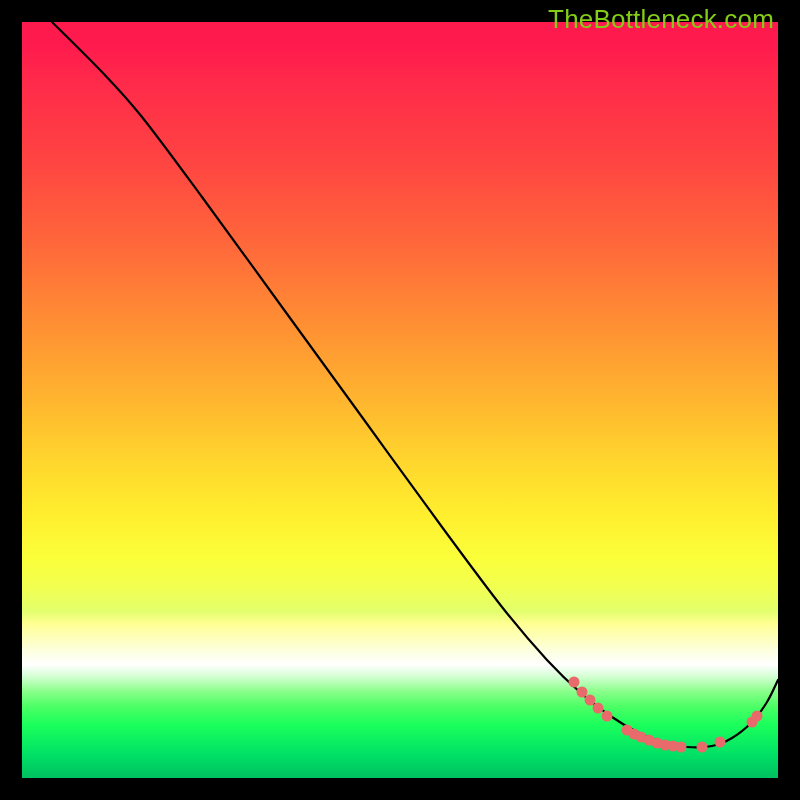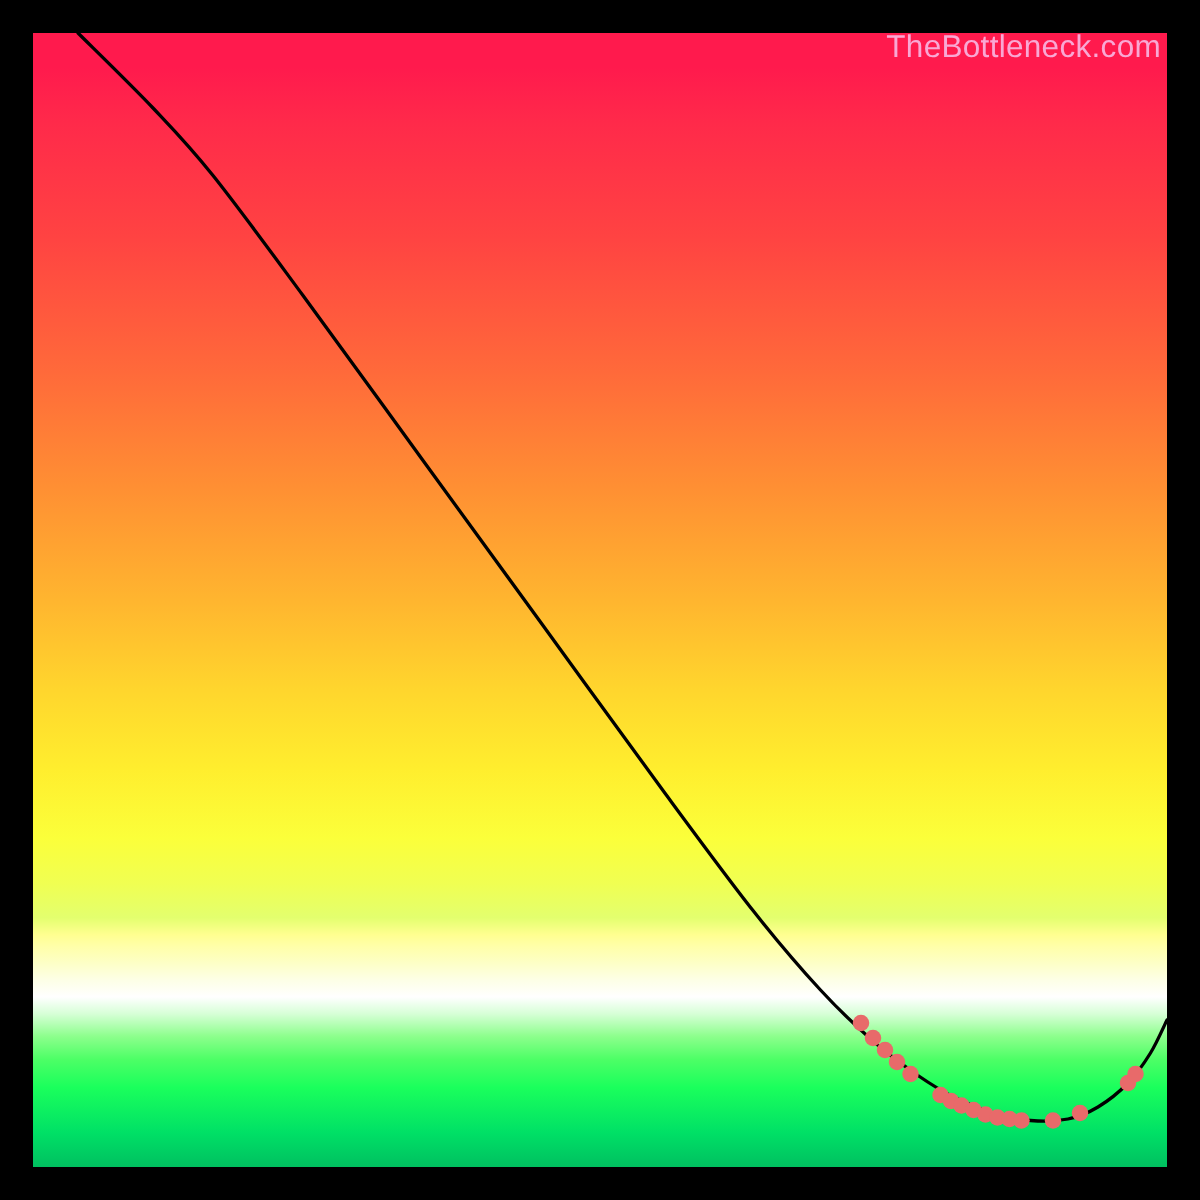--- a/index.html
+++ b/index.html
@@ -64,24 +64,24 @@
     fill: none;
     stroke-linecap: round;
     stroke-linejoin: round;
   }
   .dot {
     fill: #e86a6a;
     stroke: none;
   }
   .watermark {
     position: absolute;
-    top: 20px;
+    top: 4px;
     right: 26px;
-    color: #f9a8d4;
-    font-size: 21px;
+    color: #84cc16;
+    font-size: 26px;
     letter-spacing: 0.2px;
   }
 </style>
 </head>
 <body>
 
 <div class="frame">
   <div class="plot">
     <svg viewBox="0 0 756 756">
       <path id="curve-path" class="curve" d="M 30 0 C 38.333333333333336 8.333333333333334, 65 34.166666666666664, 80 50 C 95 65.83333333333333, 103.33333333333333 74.16666666666667, 120 95 C 136.66666666666666 115.83333333333333, 156.66666666666666 143.33333333333334, 180 175 C 203.33333333333334 206.66666666666666, 233.33333333333334 248.33333333333334, 260 285 C 286.6666666666667 321.6666666666667, 313.3333333333333 358.3333333333333, 340 395 C 366.6666666666667 431.6666666666667, 396.6666666666667 473.3333333333333, 420 505 C 443.3333333333333 536.6666666666666, 462.5 562.8333333333334, 480 585 C 497.5 607.1666666666666, 511.6666666666667 623.5, 525 638 C 538.3333333333334 652.5, 549.1666666666666 662.5, 560 672 C 570.8333333333334 681.5, 580.8333333333334 688.6666666666666, 590 695 C 599.1666666666666 701.3333333333334, 606.6666666666666 705.8333333333334, 615 710 C 623.3333333333334 714.1666666666666, 631.6666666666666 717.5, 640 720 C 648.3333333333334 722.5, 656.6666666666666 724.3333333333334, 665 725 C 673.3333333333334 725.6666666666666, 682.5 725.5, 690 724 C 697.5 722.5, 703.3333333333334 720, 710 716 C 716.6666666666666 712, 724.1666666666666 706, 730 700 C 735.8333333333334 694, 740.6666666666666 687, 745 680 C 749.3333333333334 673, 754.1666666666666 661.6666666666666, 756 658"></path>

